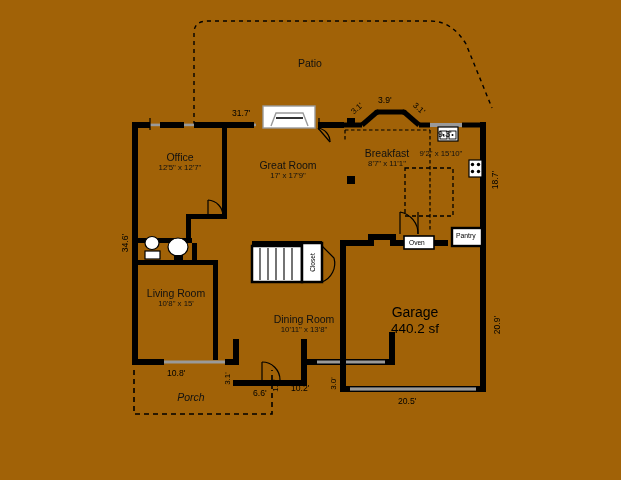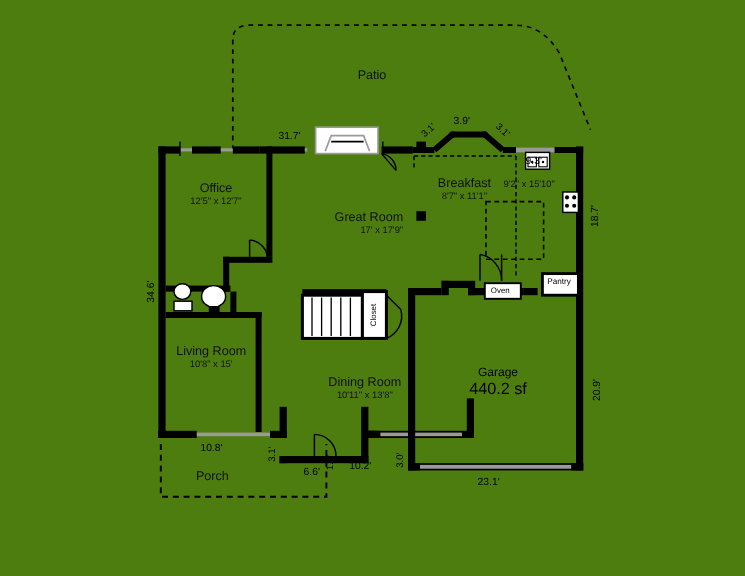--- a/index.html
+++ b/index.html
@@ -1,21 +1,21 @@
 <!DOCTYPE html>
 <html><head>
 <meta charset="utf-8">
 <style>
   html,body{margin:0;padding:0;background:#ffffff;}
   body{
     width:621px;height:480px;overflow:hidden;
     font-family:"Liberation Sans","DejaVu Sans",sans-serif;
     color:#000;
   }
-  #plan{position:relative;width:621px;height:480px;background:#4d7c0f;}
+  #plan{position:relative;width:621px;height:480px;background:#a16207;}
   svg{display:block;position:absolute;top:0;left:0;}
   .lbl{position:absolute;text-align:center;line-height:1.12;white-space:nowrap;}
   .room-name{font-size:10.5px;color:#111;}
   .room-dim{font-size:7.8px;color:#111;}
   .dim{position:absolute;font-size:8.6px;color:#000;white-space:nowrap;}
   .dim.small{font-size:8px;}
   .rot90{transform-origin:50% 50%;transform:rotate(-90deg);}
   .fixture-lbl{position:absolute;font-size:6.2px;white-space:nowrap;}
   .title{position:absolute;text-align:center;white-space:nowrap;}
   .title .t1{font-size:13.5px;}
@@ -203,21 +203,21 @@
 
   <div class="lbl room-name" style="left:280px;top:58px;width:60px;">
     <div>Patio</div>
   </div>
 
   <div class="lbl" style="left:142px;top:152px;width:76px;">
     <div class="room-name">Office</div>
     <div class="room-dim">12'5" x 12'7"</div>
   </div>
 
-  <div class="lbl" style="left:240px;top:176px;width:96px;text-align:right;">
+  <div class="lbl" style="left:240px;top:160px;width:96px;">
     <div class="room-name">Great Room</div>
     <div class="room-dim">17' x 17'9"</div>
   </div>
 
   <div class="lbl" style="left:352px;top:148px;width:70px;">
     <div class="room-name">Breakfast</div>
     <div class="room-dim">8'7" x 11'1"</div>
   </div>
 
   <div class="lbl room-dim" style="left:406px;top:150px;width:70px;">
@@ -228,25 +228,25 @@
     <div class="room-name">Living Room</div>
     <div class="room-dim">10'8" x 15'</div>
   </div>
 
   <div class="lbl" style="left:258px;top:314px;width:92px;">
     <div class="room-name">Dining Room</div>
     <div class="room-dim">10'11" x 13'8"</div>
   </div>
 
   <div class="lbl" style="left:372px;top:305px;width:86px;">
-    <div style="font-size:10px;">Garage</div>
+    <div style="font-size:14px;">Garage</div>
     <div style="font-size:13.5px;">440.2 sf</div>
   </div>
 
-  <div class="lbl room-name" style="left:148px;top:392px;width:58px;">
+  <div class="lbl room-name" style="left:162px;top:392px;width:58px;font-style:italic;">
     <span>Porch</span>
   </div>
 
   <div class="fixture-lbl" style="left:409px;top:239px;font-size:6.6px;">
     <span>Oven</span>
   </div>
   <div class="fixture-lbl" style="left:456px;top:232px;font-size:6.8px;">
     <span>Pantry</span>
   </div>
   <div class="fixture-lbl rot90" style="left:296px;top:259px;width:32px;text-align:center;font-size:6.6px;">
@@ -271,21 +271,21 @@
   <div class="dim rot90" style="left:475px;top:175px;width:40px;text-align:center;">
     <span>18.7'</span>
   </div>
   <div class="dim rot90" style="left:105px;top:238px;width:40px;text-align:center;">
     <span>34.6'</span>
   </div>
   <div class="dim rot90" style="left:477px;top:320px;width:40px;text-align:center;">
     <span>20.9'</span>
   </div>
   <div class="dim" style="left:398px;top:396px;">
-    <span>23.1'</span>
+    <span>20.5'</span>
   </div>
   <div class="dim" style="left:167px;top:368px;">
     <span>10.8'</span>
   </div>
   <div class="dim small rot90" style="left:210px;top:374px;width:34px;text-align:center;">
     <span>3.1'</span>
   </div>
   <div class="dim" style="left:253px;top:388px;">
     <span>6.6'</span>
   </div>

